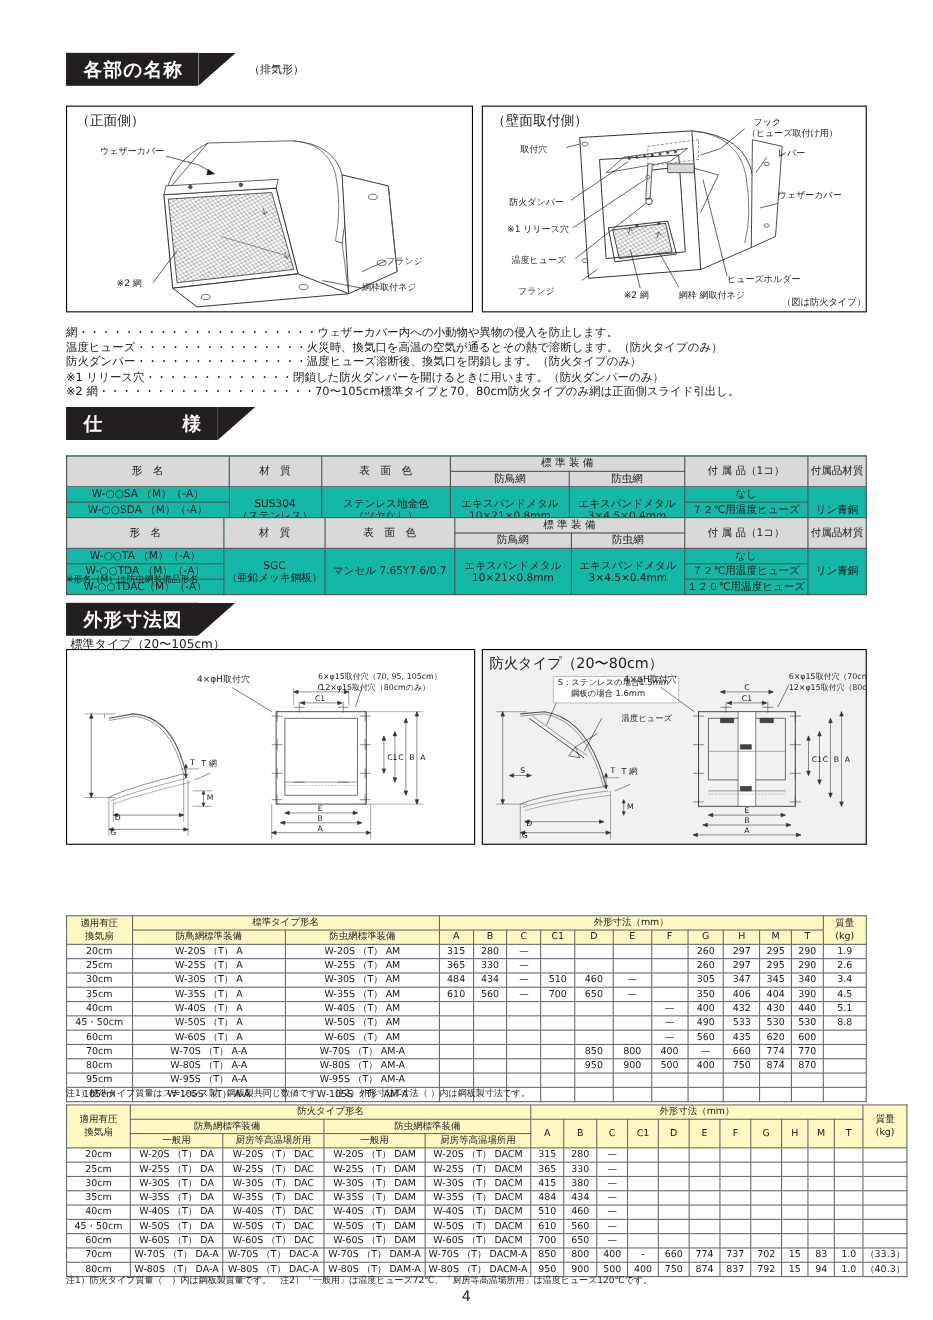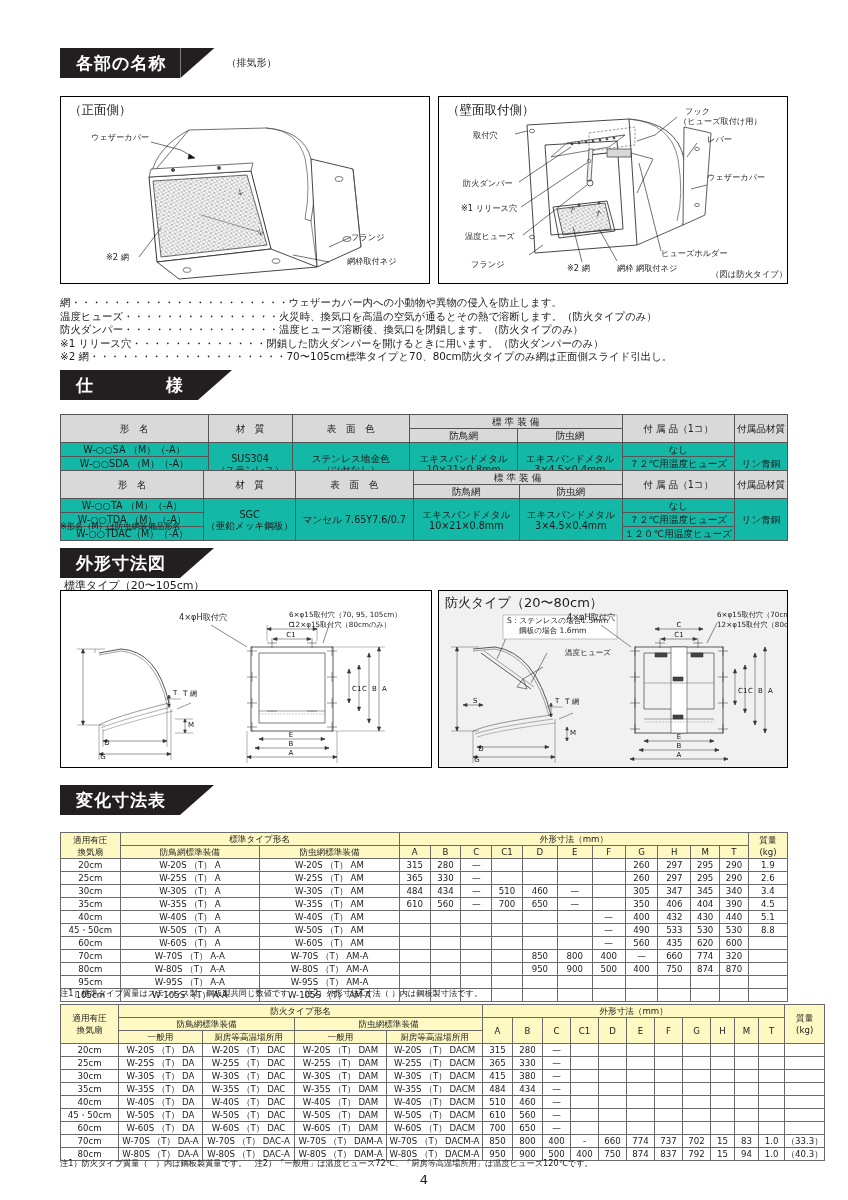--- a/index.html
+++ b/index.html
@@ -186,21 +186,21 @@
         <path d="M128 57 L134 61 L127 62 Z" fill="#111"></path>
         <path d="M78 160 L100 131" stroke="#111" stroke-width="0.6"></path>
         <path d="M290 140 L268 150" stroke="#111" stroke-width="0.6"></path>
         <path d="M268 165 L232 158" stroke="#111" stroke-width="0.6"></path>
       </g>
     </svg>
 
     <div class="callout" style="left:30px; top:36px;">ウェザーカバー</div>
     <div class="callout" style="left:45px; top:156px;">※2 網</div>
     <div class="callout" style="left:290px; top:136px;">フランジ</div>
-    <div class="callout" style="left:268px; top:160px;margin-left:18px;">網枠取付ネジ</div>
+    <div class="callout" style="left:268px; top:160px;">網枠取付ネジ</div>
   </div>
 
   <div class="figbox" style="left:438px; top:96px; width:350px; height:188px;">
     <div class="figlabel" style="left:8px; top:5px; font-size:12.5px;">（壁面取付側）</div>
 
     <svg class="draw" width="350" height="188" viewBox="0 0 350 188">
       <g stroke="#333" stroke-width="0.7" fill="none">
 
         <polygon points="88,28 190,22 198,148 96,156" fill="#fff" stroke="#333" stroke-width="0.9"></polygon>
         <ellipse cx="93" cy="34" rx="2.6" ry="1.8" stroke="#444"></ellipse>
@@ -697,24 +697,20 @@
     <div class="callout" style="left:68px; top:26px; font-size:7.6px;">S：ステンレスの場合1.5mm</div>
     <div class="callout" style="left:80px; top:36px; font-size:7.6px;">鋼板の場合 1.6mm</div>
     <div class="callout" style="left:126px; top:58px; font-size:7.6px;">温度ヒューズ</div>
     <div class="callout" style="left:128px; top:22px;">4×φH取付穴</div>
     <div class="callout" style="left:278px; top:20px; font-size:7.2px;">6×φ15取付穴（70cmのみ）</div>
     <div class="callout" style="left:278px; top:30px; font-size:7.2px;">12×φ15取付穴（80cmのみ）</div>
 
     <div class="callout" style="left:126px; top:107px; font-size:7.4px;">T 網</div>
   </div>
 
-  <div class="banner" style="left:60px; top:785px; width:700px;">
-    <div class="bar">変化寸法表</div>
-    <div class="slant"></div>
-  </div>
 
   <table class="vary" style="left:60px; top:832px; width:728px;">
     <colgroup>
       <col style="width:58px">
       <col style="width:136px">
         <col style="width:136px">
       <col style="width:30px">
         <col style="width:30px">
         <col style="width:30px">
         <col style="width:30px">
@@ -883,21 +879,21 @@
         <td></td>
         <td></td>
         <td></td>
         <td></td>
         <td>850</td>
         <td>800</td>
         <td>400</td>
         <td>—</td>
         <td>660</td>
         <td>774</td>
-        <td>320</td>
+        <td>770</td>
         <td></td>
       </tr>
       <tr>
         <td>80cm</td>
         <td>W-80S （T） A-A</td>
         <td>W-80S （T） AM-A</td>
         <td></td>
         <td></td>
         <td></td>
         <td></td>

